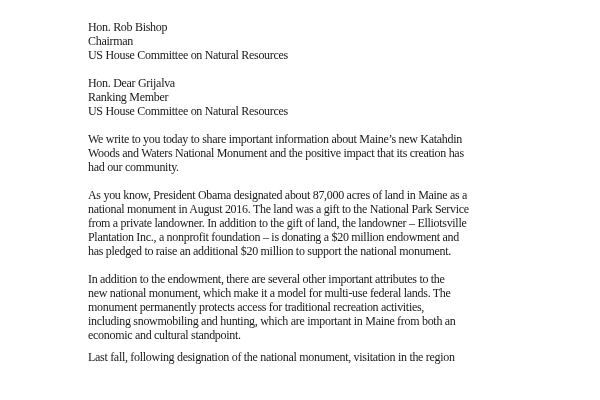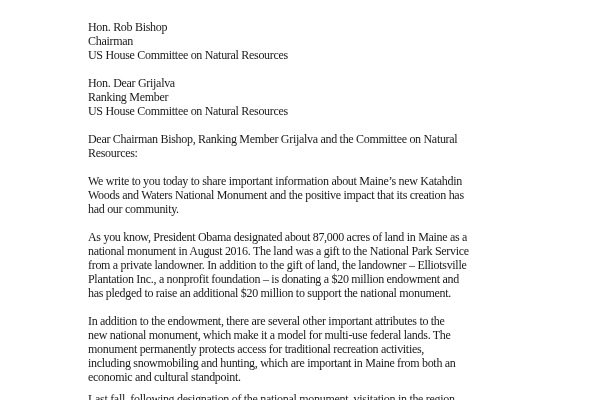--- a/index.html
+++ b/index.html
@@ -36,22 +36,20 @@
 <body>
 
 <div class="page">
   <div class="letter">
     <div class="block">Hon. Rob Bishop
 Chairman
 US House Committee on Natural Resources</div>
     <div class="block">Hon. Dear Grijalva
 Ranking Member
 US House Committee on Natural Resources</div>
-    <div class="block">Dear Chairman Bishop, Ranking Member Grijalva and the Committee on Natural
-Resources:</div>
     <div class="block">We write to you today to share important information about Maine’s new Katahdin
 Woods and Waters National Monument and the positive impact that its creation has
 had our community.</div>
     <div class="block">As you know, President Obama designated about 87,000 acres of land in Maine as a
 national monument in August 2016. The land was a gift to the National Park Service
 from a private landowner. In addition to the gift of land, the landowner – Elliotsville
 Plantation Inc., a nonprofit foundation – is donating a $20 million endowment and
 has pledged to raise an additional $20 million to support the national monument.</div>
     <div class="block">In addition to the endowment, there are several other important attributes to the
 new national monument, which make it a model for multi-use federal lands. The

